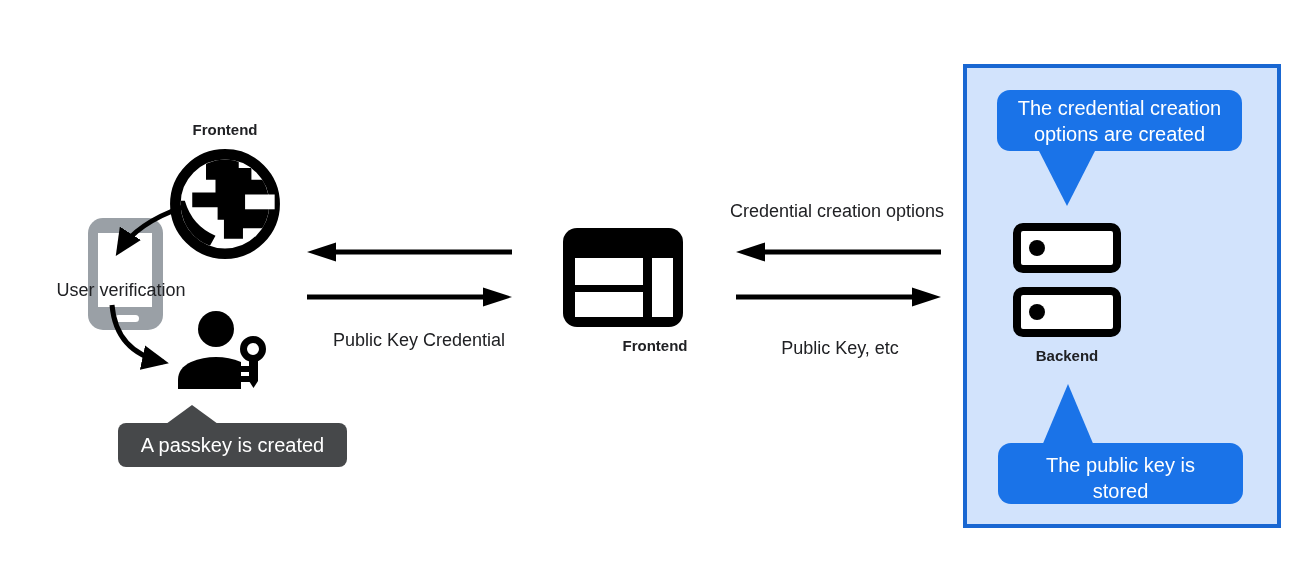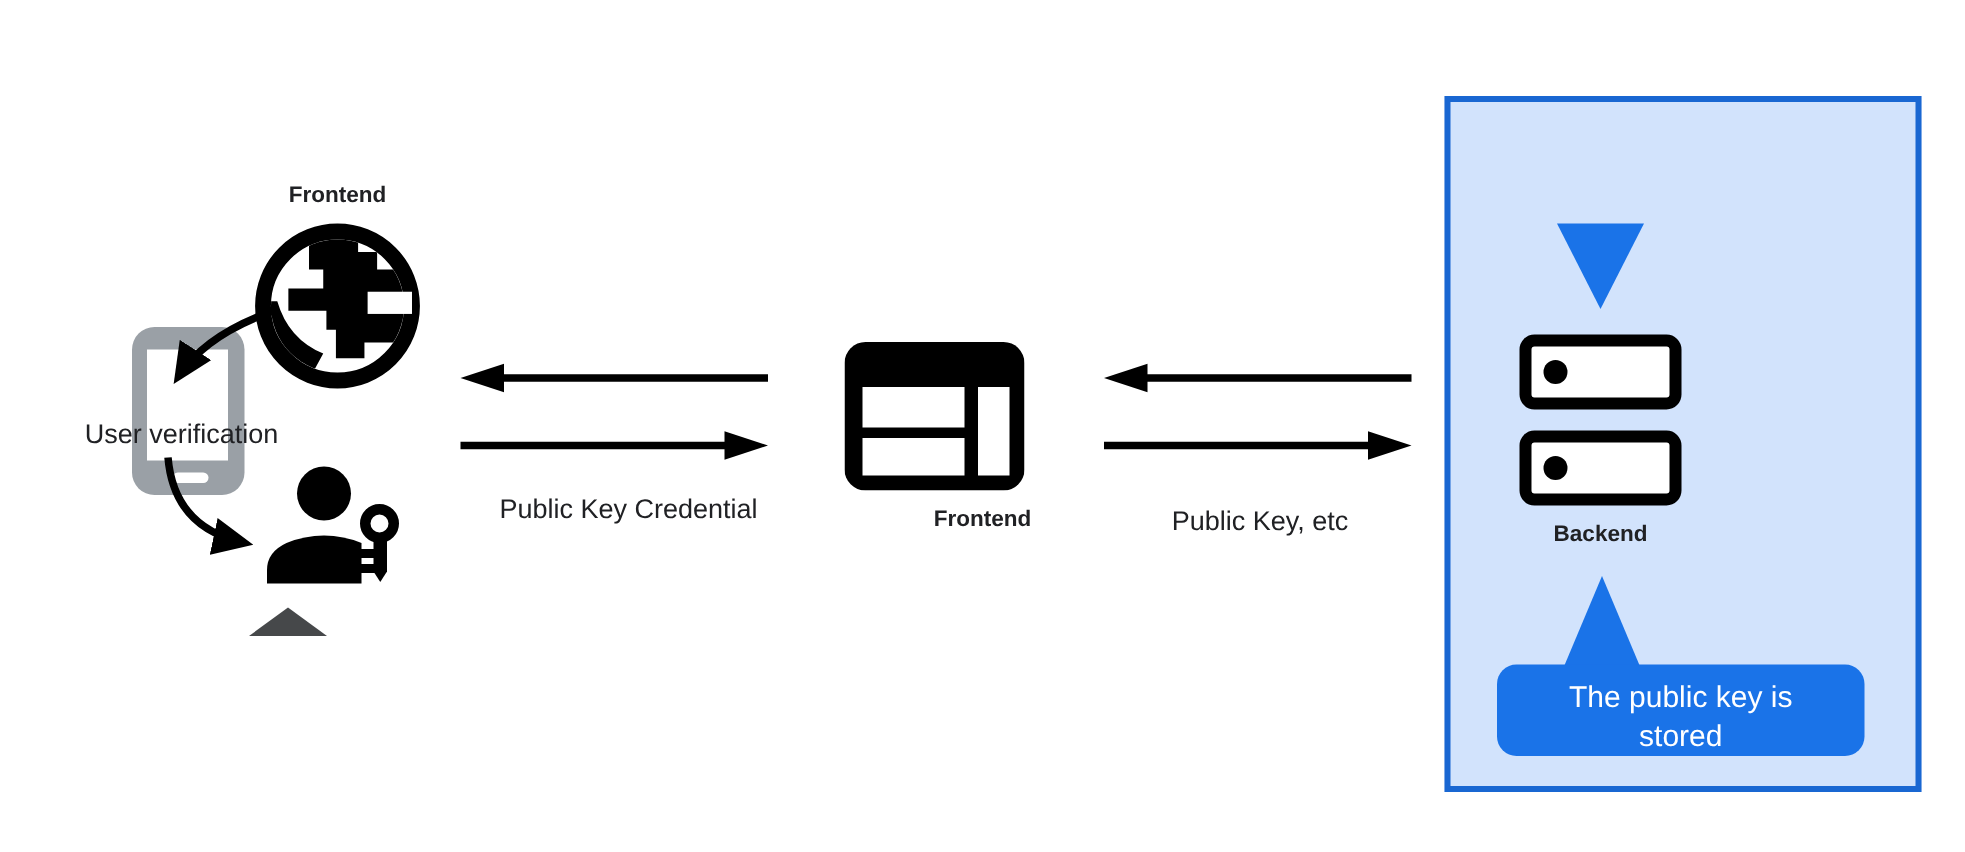--- a/index.html
+++ b/index.html
@@ -91,20 +91,23 @@
   <svg class="abs" style="left:172px;top:300px;" width="100" height="94" viewBox="0 0 100 94" aria-hidden="true">
     <circle cx="44" cy="29" r="18" fill="#000000"></circle>
     <path d="M 6 89 L 6 80 Q 6 68 19 62 Q 31 57 44 57 Q 57 57 69 62 L 69 89 Z" fill="#000000"></path>
     <circle cx="81" cy="49" r="9.5" fill="none" stroke="#000000" stroke-width="7"></circle>
     <path d="M 77 57 L 86 57 L 86 81 L 81.5 88 L 77 81 Z" fill="#000000"></path>
     <rect x="68" y="66" width="10" height="6" fill="#000000"></rect>
     <rect x="68" y="76" width="10" height="6" fill="#000000"></rect>
   </svg>
 
   <div class="tri dark-up"></div>
+  <div class="tooltip-dark">
+    <span>A passkey is created</span>
+  </div>
 
 
   <svg class="abs" style="left:306px;top:240px;" width="207" height="24" viewBox="0 0 207 24" aria-hidden="true">
     <polygon points="1,12 30,2.5 30,21.5" fill="#000000"></polygon>
     <line x1="26" y1="12" x2="206" y2="12" stroke="#000000" stroke-width="5"></line>
   </svg>
 
   <svg class="abs" style="left:306px;top:285px;" width="207" height="24" viewBox="0 0 207 24" aria-hidden="true">
     <polygon points="206,12 177,2.5 177,21.5" fill="#000000"></polygon>
     <line x1="1" y1="12" x2="181" y2="12" stroke="#000000" stroke-width="5"></line>
@@ -113,35 +116,39 @@
   <div class="label" style="left:419px;top:340px;">Public Key Credential</div>
 
   <svg class="abs" style="left:563px;top:228px;" width="120" height="99" viewBox="0 0 120 99" aria-hidden="true">
     <rect x="0" y="0" width="120" height="99" rx="14" fill="#000000"></rect>
     <rect x="12" y="30" width="68" height="27" fill="#ffffff"></rect>
     <rect x="12" y="64" width="68" height="25" fill="#ffffff"></rect>
     <rect x="89" y="30" width="21" height="59" fill="#ffffff"></rect>
   </svg>
   <div class="label bold" style="left:655px;top:346px;">Frontend</div>
 
+  <div class="label" style="left:837px;top:211px;">Credential creation options</div>
 
   <svg class="abs" style="left:735px;top:240px;" width="207" height="24" viewBox="0 0 207 24" aria-hidden="true">
     <polygon points="1,12 30,2.5 30,21.5" fill="#000000"></polygon>
     <line x1="26" y1="12" x2="206" y2="12" stroke="#000000" stroke-width="5"></line>
   </svg>
 
   <svg class="abs" style="left:735px;top:285px;" width="207" height="24" viewBox="0 0 207 24" aria-hidden="true">
     <polygon points="206,12 177,2.5 177,21.5" fill="#000000"></polygon>
     <line x1="1" y1="12" x2="181" y2="12" stroke="#000000" stroke-width="5"></line>
   </svg>
 
   <div class="label" style="left:840px;top:348px;">Public Key, etc</div>
 
   <div class="panel"></div>
 
+  <div class="tooltip-blue" style="left:997px;top:90px;width:245px;height:61px;">
+    <span style="max-width:232px;">The credential creation options are created</span>
+  </div>
   <div class="tri blue-down"></div>
 
   <svg class="abs" style="left:1010px;top:220px;" width="114" height="120" viewBox="0 0 114 120" aria-hidden="true">
     <rect x="7" y="7" width="100" height="42" rx="6" fill="#ffffff" stroke="#000000" stroke-width="8"></rect>
     <rect x="7" y="71" width="100" height="42" rx="6" fill="#ffffff" stroke="#000000" stroke-width="8"></rect>
     <circle cx="27" cy="28" r="8" fill="#000000"></circle>
     <circle cx="27" cy="92" r="8" fill="#000000"></circle>
   </svg>
   <div class="label bold" style="left:1067px;top:356px;">Backend</div>
 

